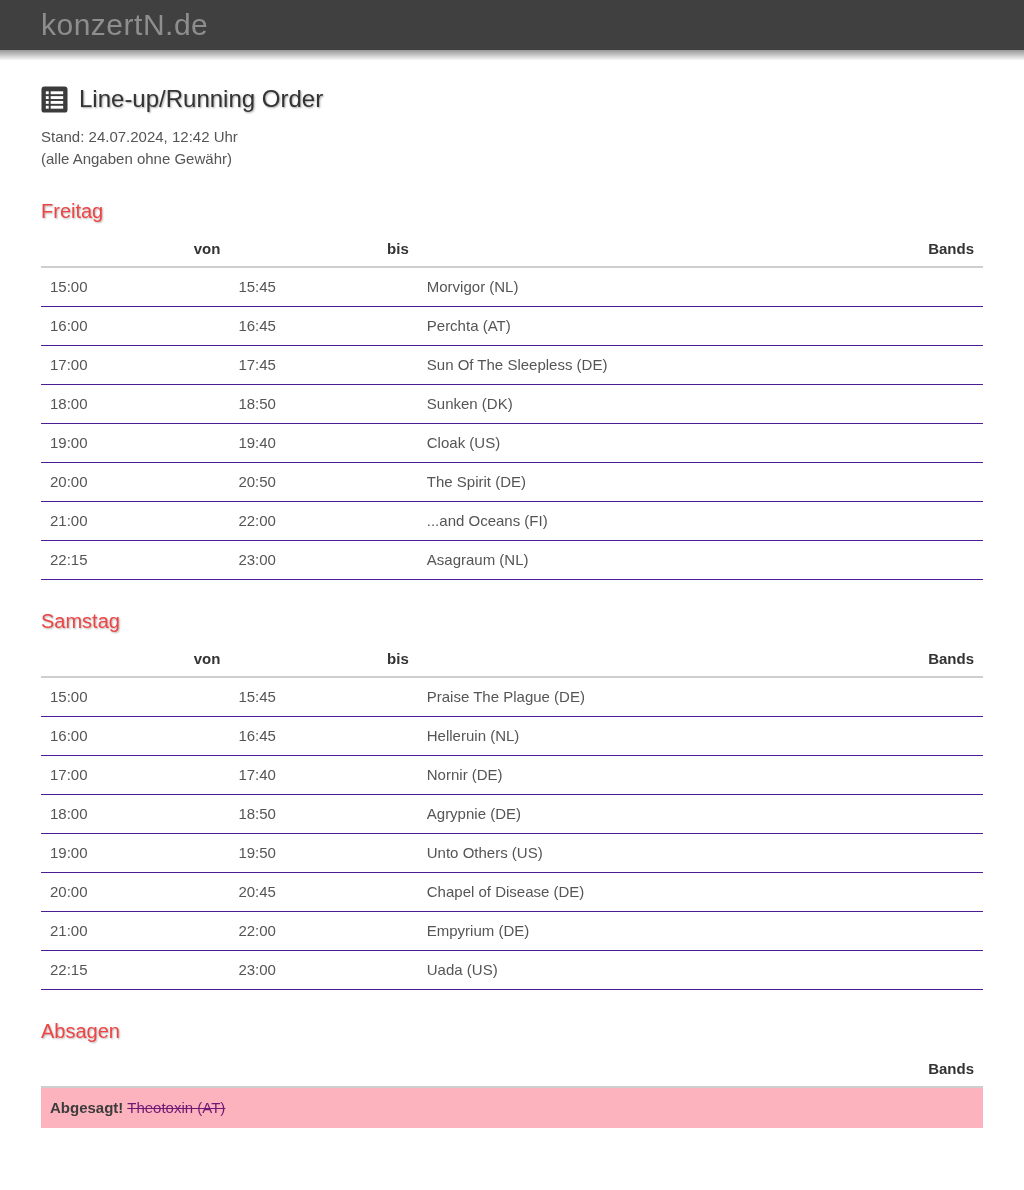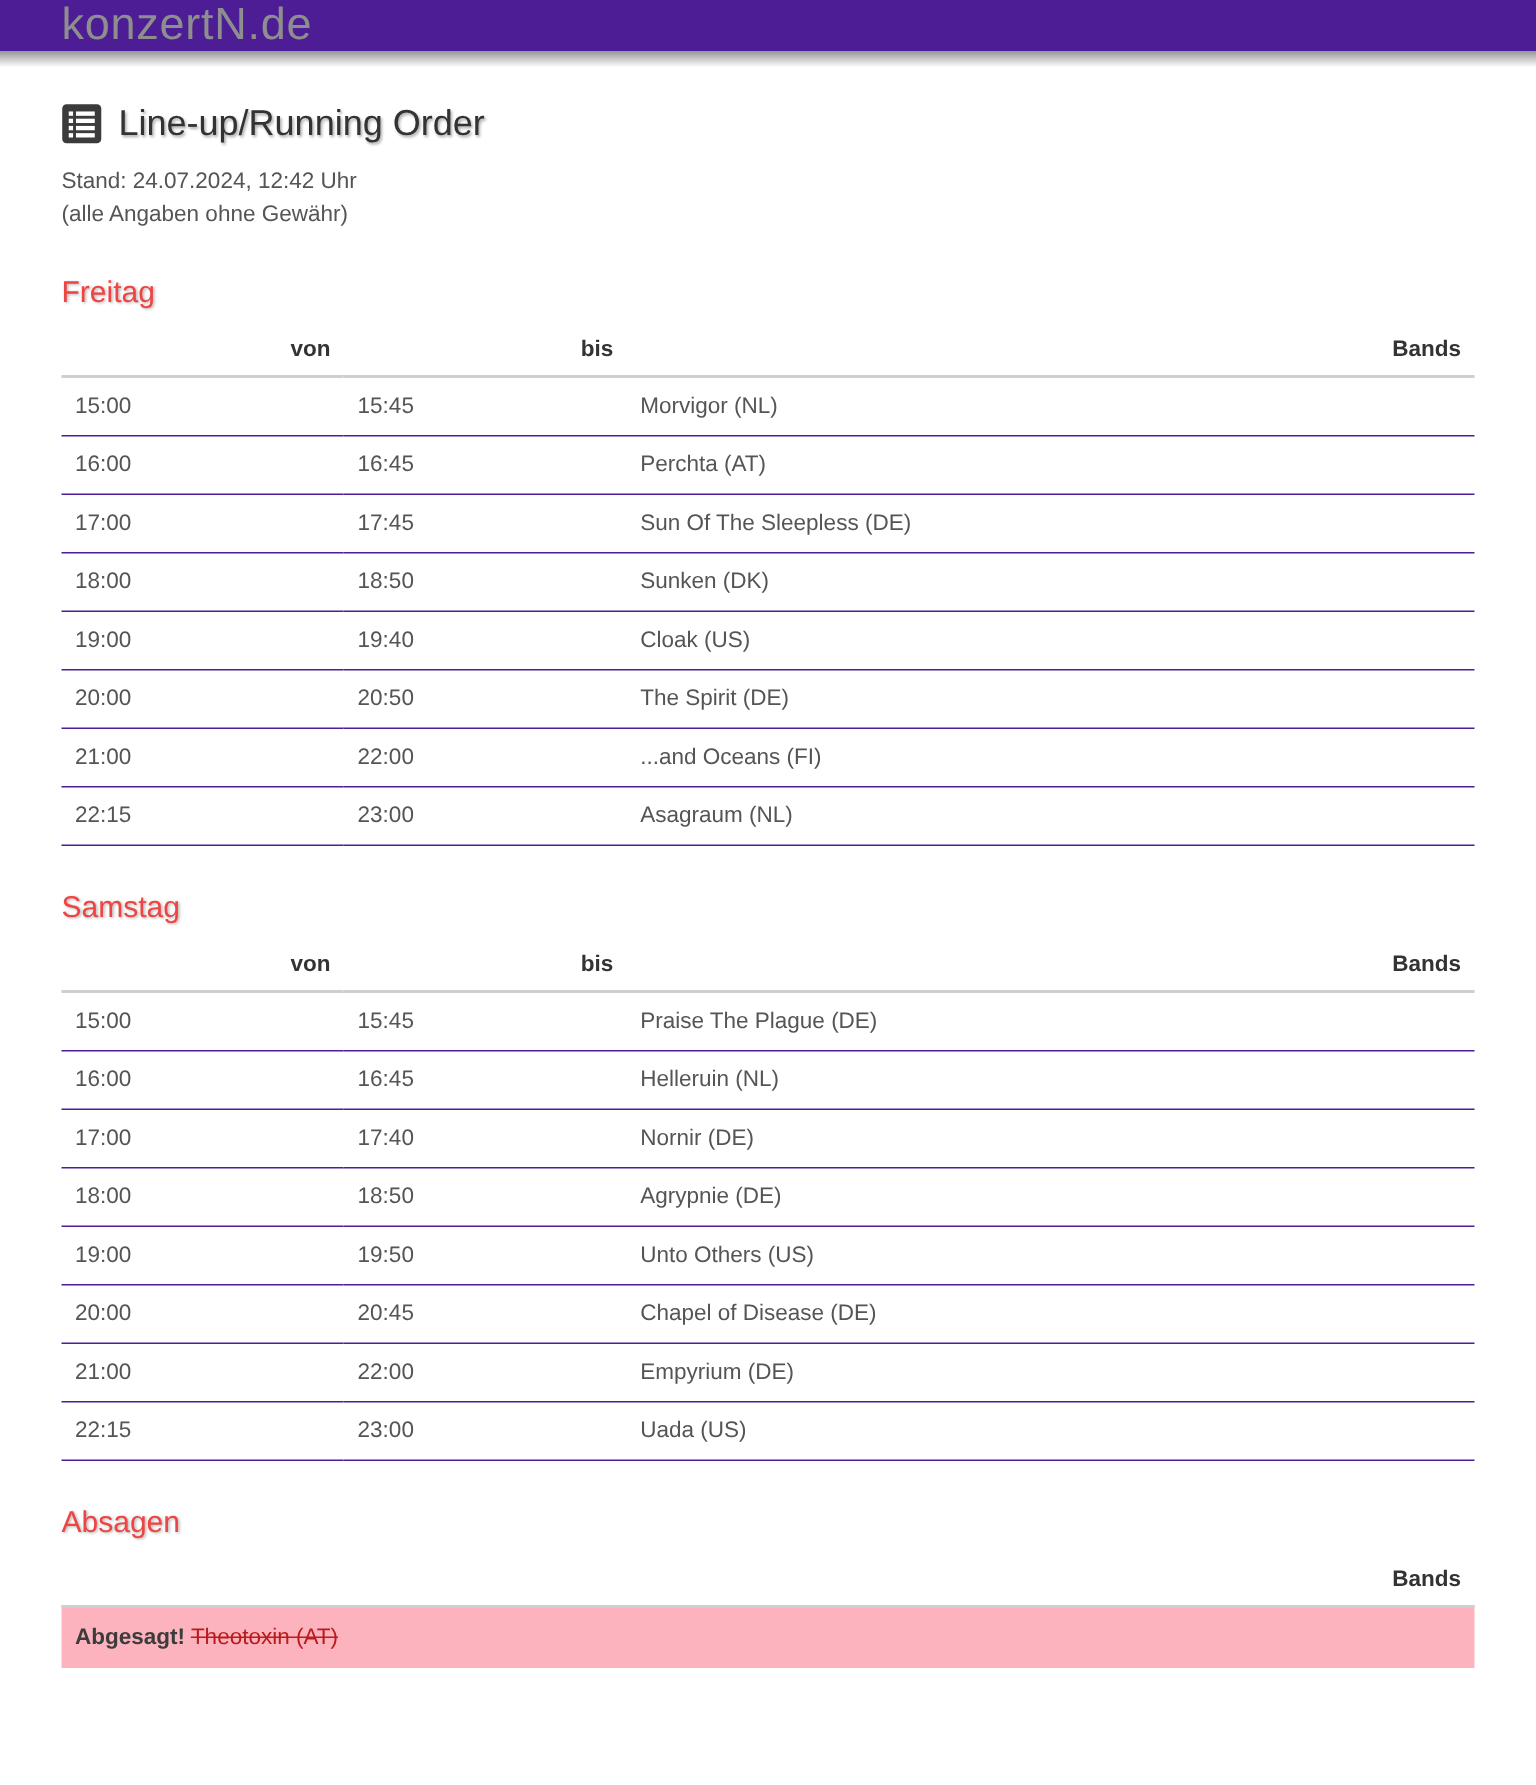--- a/index.html
+++ b/index.html
@@ -4,22 +4,22 @@
 <style>
   * { box-sizing: border-box; }
   html, body { margin: 0; padding: 0; background: #fff; }
   body {
     width: 1024px;
     font-family: "Liberation Sans", "DejaVu Sans", sans-serif;
     color: #555;
   }
   
   .masthead {
-    background: #4c1d95;
-    height: 34px;
+    background: #404040;
+    height: 50px;
     display: flex;
     align-items: center;
     padding-left: 41px;
   }
   .logo {
     color: #8e8e8e;
     font-size: 30px;
     letter-spacing: 0.5px;
     text-decoration: none;
     cursor: pointer;
@@ -36,20 +36,21 @@
     color: #333;
     margin: 26px 0 0 0;
     text-shadow: 1px 1px 2px rgba(0,0,0,0.35);
   }
   h2.section {
     font-size: 24px;
     font-weight: 400;
     color: #333;
     margin: 23px 0 0 0;
     display: flex;
+    align-items: center;
     gap: 11px;
     text-shadow: 1px 1px 2px rgba(0,0,0,0.35);
   }
   h2.section .icon-wrap { display: inline-flex; flex: 0 0 auto; }
   .stand {
     font-size: 15px;
     color: #555;
     margin: 0;
     line-height: 22px;
   }
@@ -85,21 +86,21 @@
   table.schedule th:nth-child(2),
   table.schedule td:nth-child(2) { width: 20%; }
   
   table.schedule tr.cancel-row td {
     background: #fdb3be;
     border-bottom: none;
     color: #3c3c3c;
     padding: 10px 9px;
   }
   tr.cancel-row strong { font-weight: 700; color: #3c3c3c; }
-  .strike { text-decoration: line-through; color: #b91c1c; }
+  .strike { text-decoration: line-through; color: #701a75; }
 </style>
 </head>
 <body>
 
 <header class="masthead">
   <span class="logo">konzertN.de</span>
 </header>
 <div class="masthead-shadow"></div>
 
 <main class="content">

